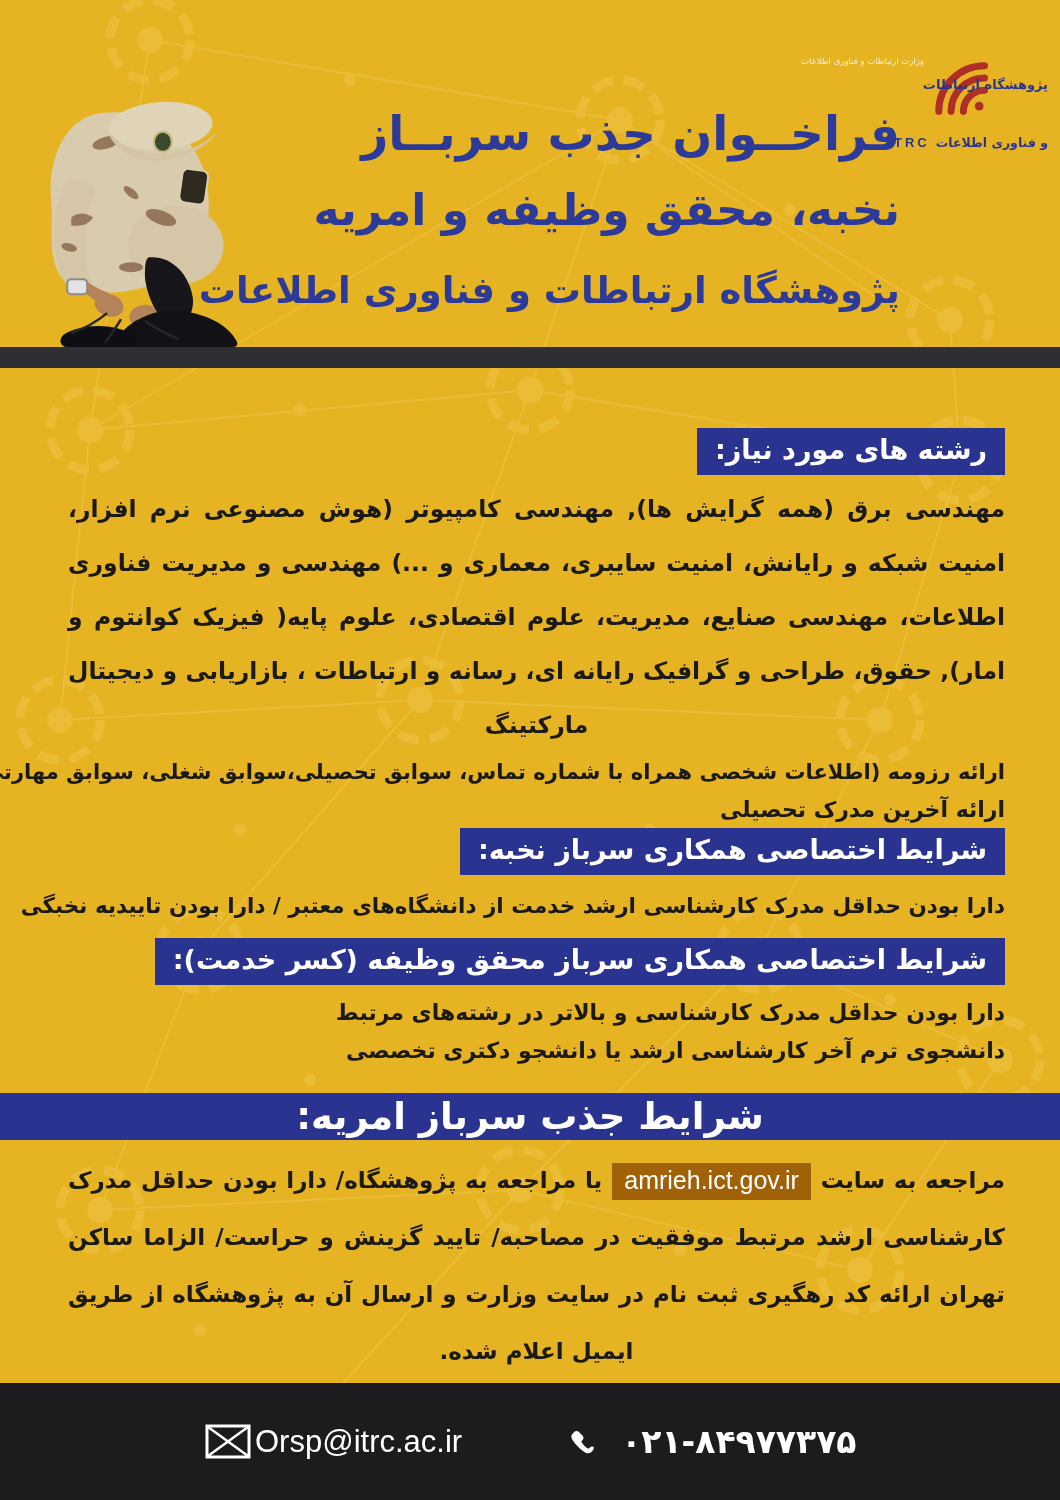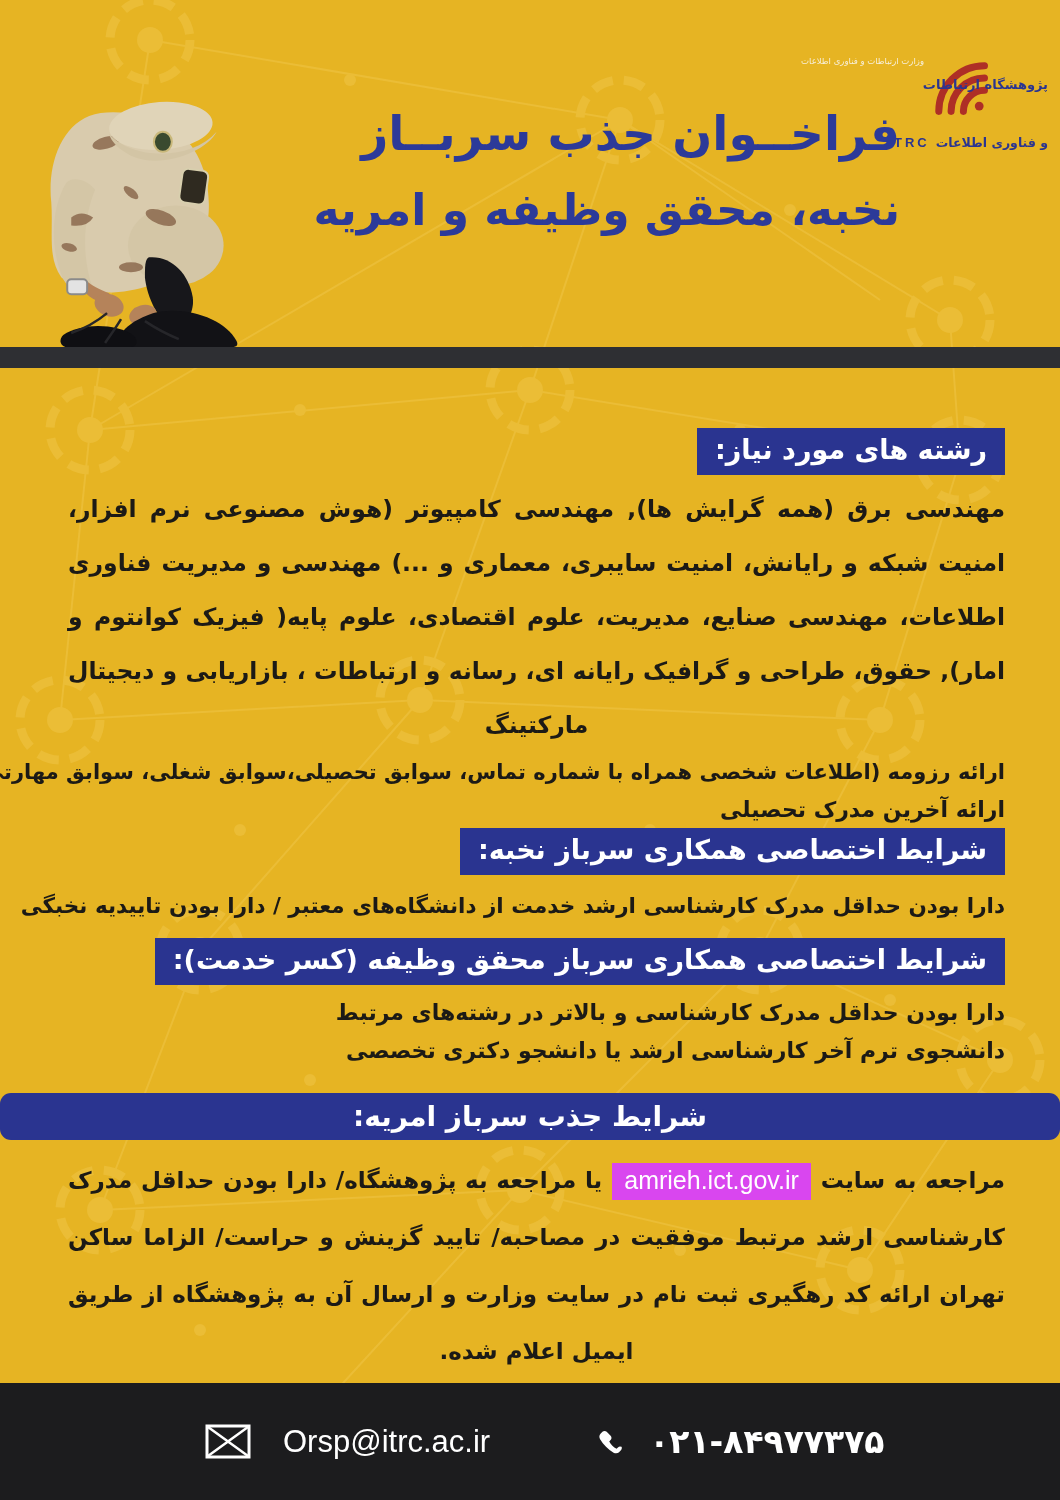--- a/index.html
+++ b/index.html
@@ -45,35 +45,35 @@
   .p-general2{top:790px;font-size:22px;line-height:40px;}
   .h-elite{top:828px;}
   .p-elite{top:886px;font-size:21.5px;line-height:40px;}
   .h-researcher{top:938px;}
   .p-res1{top:993px;font-size:22px;line-height:40px;}
   .p-res2{top:1031px;font-size:22px;line-height:40px;}
   
   .band{
     position:absolute;top:1093px;left:0;right:0;height:47px;z-index:2;
     background:#2a3490;color:#fff;display:flex;align-items:center;justify-content:center;
-    font-size:28px;font-weight:bold;border-radius:11px;
+    font-size:37px;font-weight:bold;
   }
   .p-amrieh{top:1152px;font-size:23px;line-height:57px;}
   .sitebox{
     display:inline-block;direction:ltr;unicode-bidi:isolate;
-    background:#d946ef;color:#ffffff;font-weight:normal;
+    background:#a16207;color:#ffffff;font-weight:normal;
     font-family:"Liberation Sans",sans-serif;font-size:25px;
     padding:1px 12px 4px 12px;margin:0 10px;line-height:1.3;vertical-align:middle;
   }
   
   .footer{
     position:absolute;top:1383px;left:0;right:0;height:117px;z-index:2;
     background:#1c1c1e;display:flex;align-items:center;direction:ltr;
   }
-  .f-email{display:flex;align-items:center;gap:32px;margin-left:205px;}
+  .f-email{display:flex;align-items:center;gap:4px;margin-left:205px;}
   .f-email .txt{color:#fff;font-size:31px;font-family:"Liberation Sans",sans-serif;}
   .f-phone{display:flex;align-items:center;gap:20px;margin-left:105px;}
   .f-phone .num{color:#fff;font-size:33px;font-weight:bold;}
 </style>
 </head>
 <body>
 
 <div class="page">
 
   <svg class="pattern" width="1060" height="1500" viewBox="0 0 1060 1500" xmlns="http://www.w3.org/2000/svg">
@@ -166,20 +166,21 @@
         <div class="l2" dir="rtl">
           <span>و فناوری اطلاعات</span>
           <span class="acr">ITRC</span>
         </div>
       </div>
     </div>
 
     <div class="title">
       <div class="t1">فراخــوان جذب سربــاز</div>
       <div class="t2">نخبه، محقق وظیفه و امریه</div>
+      <div class="t3">پژوهشگاه ارتباطات و فناوری اطلاعات</div>
     </div>
   </div>
 
   <div class="divider"></div>
 
   <div class="hbox h-fields">رشته های مورد نیاز:</div>
   <div class="para just p-fields">مهندسی برق (همه گرایش ها), مهندسی کامپیوتر (هوش مصنوعی نرم افزار، امنیت شبکه و رایانش، امنیت سایبری، معماری و ...) مهندسی و مدیریت فناوری اطلاعات، مهندسی صنایع، مدیریت، علوم اقتصادی، علوم پایه( فیزیک کوانتوم و امار), حقوق، طراحی و گرافیک رایانه ای، رسانه و ارتباطات ، بازاریابی و دیجیتال مارکتینگ</div>
 
   <div class="para oneline p-general1">ارائه رزومه (اطلاعات شخصی همراه با شماره تماس، سوابق تحصیلی،سوابق شغلی، سوابق مهارتی)</div>
   <div class="para oneline p-general2">ارائه آخرین مدرک تحصیلی</div>

